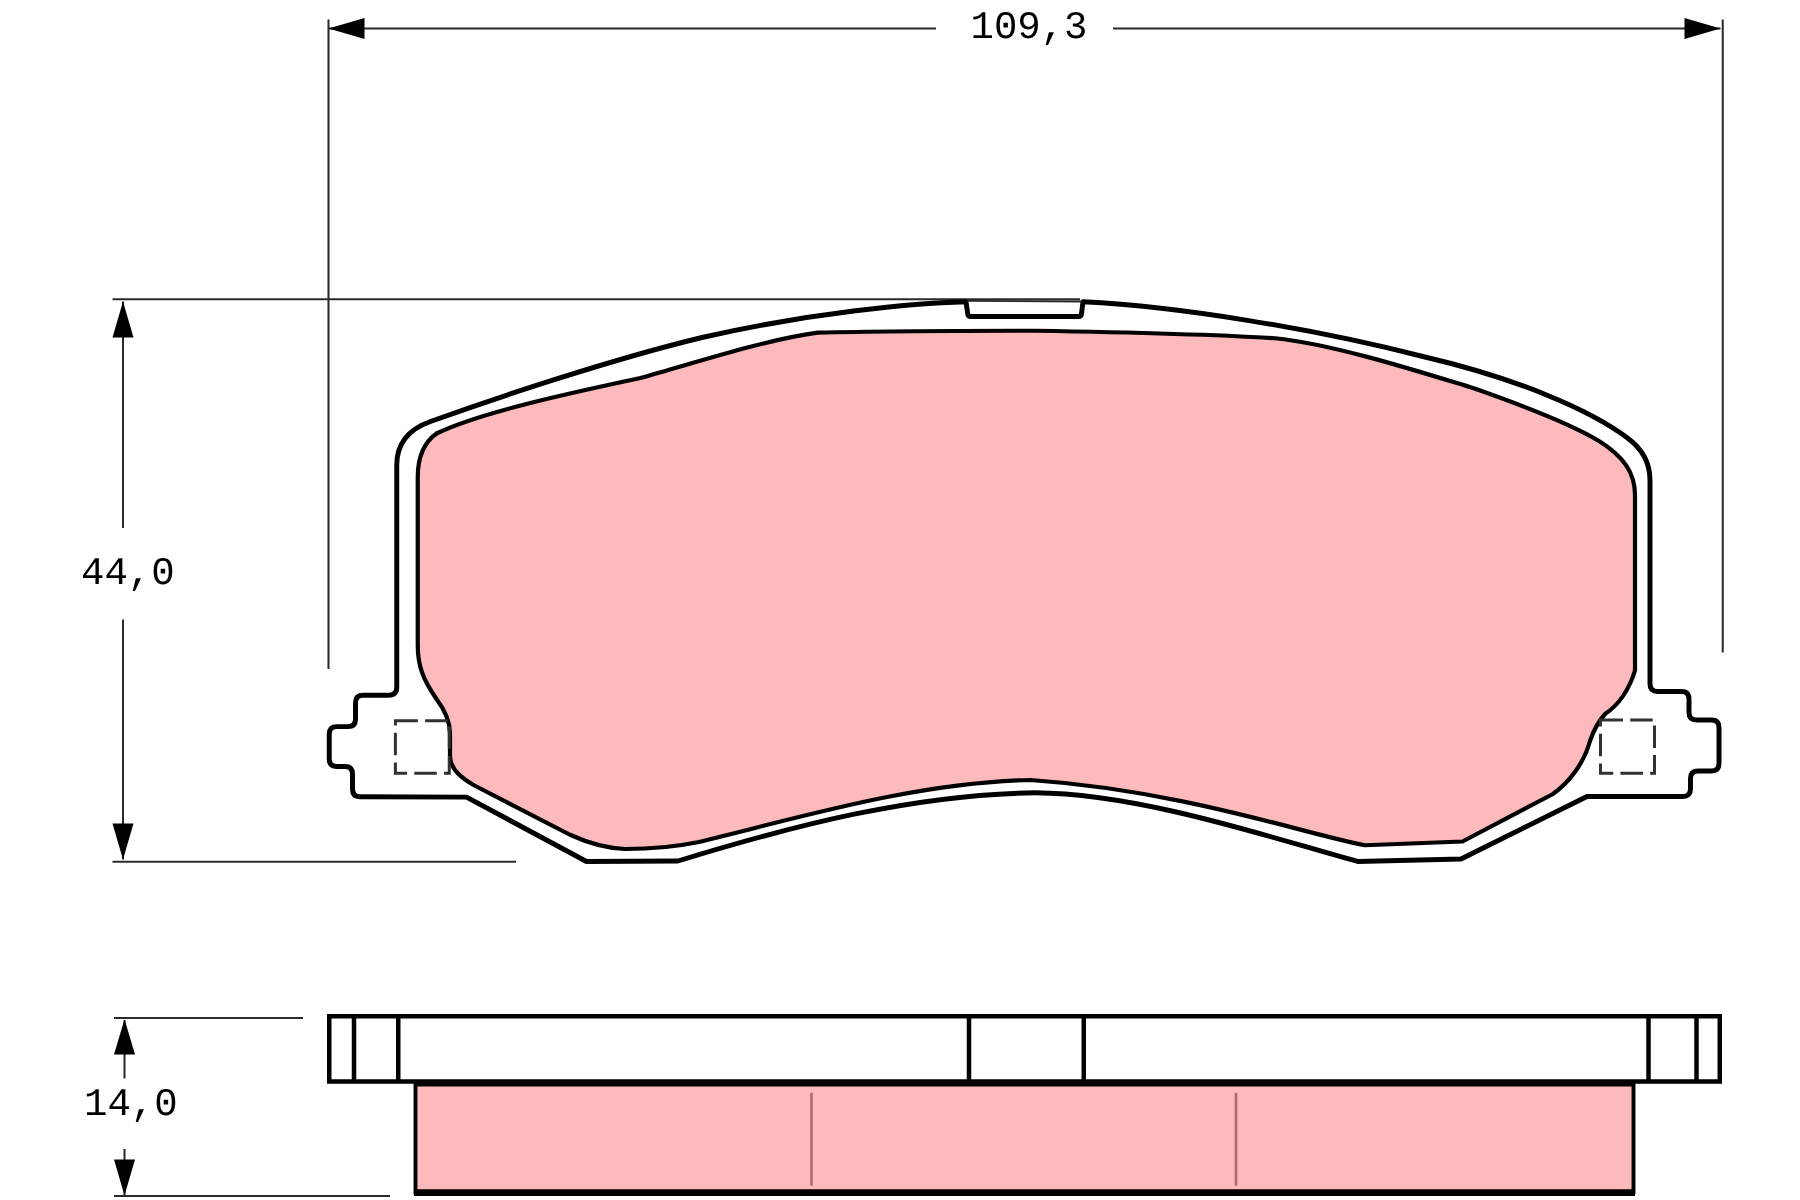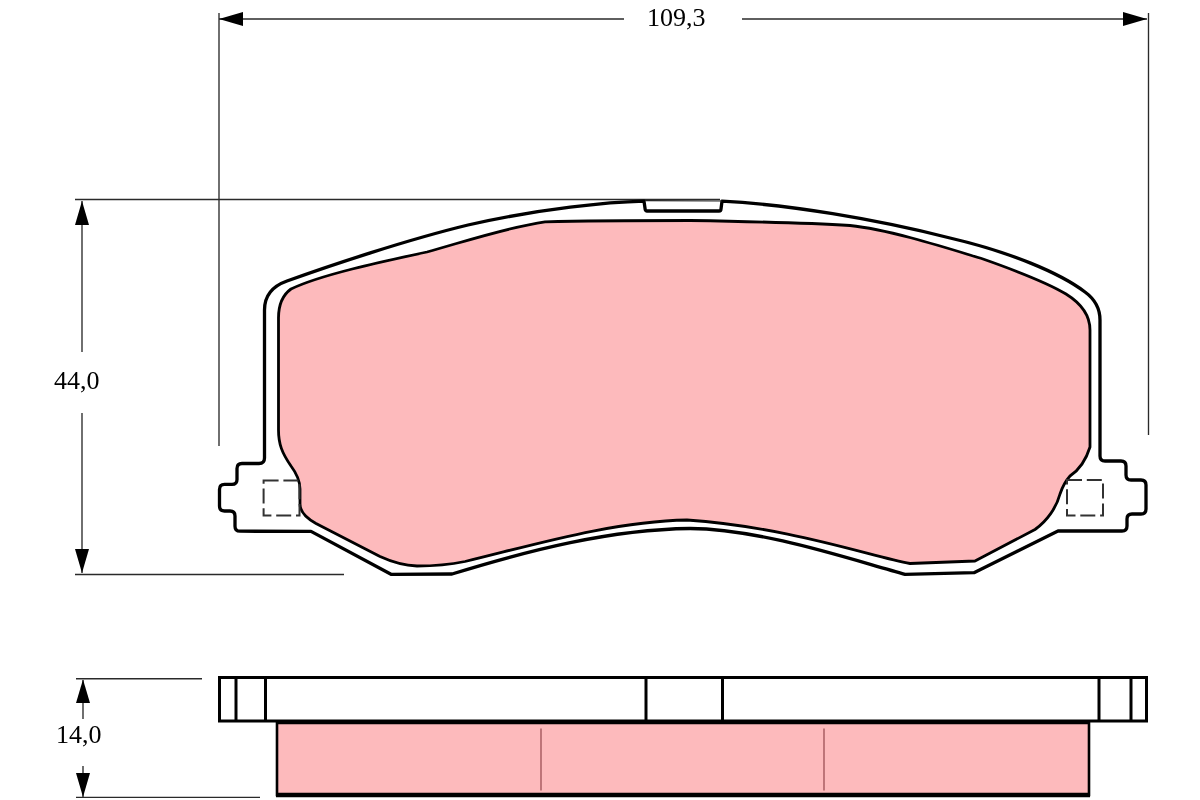--- a/index.html
+++ b/index.html
@@ -1,16 +1,16 @@
 <!DOCTYPE html>
 <html><head>
 <meta charset="utf-8">
 <style>
   html,body{margin:0;padding:0;background:#ffffff;}
-  .page{width:1200px;height:800px;position:relative;font-family:Liberation Serif, serif;}
+  .page{width:1200px;height:800px;position:relative;font-family:Liberation Mono, monospace;}
   svg{display:block;}
 </style>
 </head>
 <body>
 
 <div class="page">
 <svg width="1200" height="800" viewBox="0 0 1200 800">
 
   <rect x="0" y="0" width="1200" height="800" fill="#ffffff"></rect>
 

